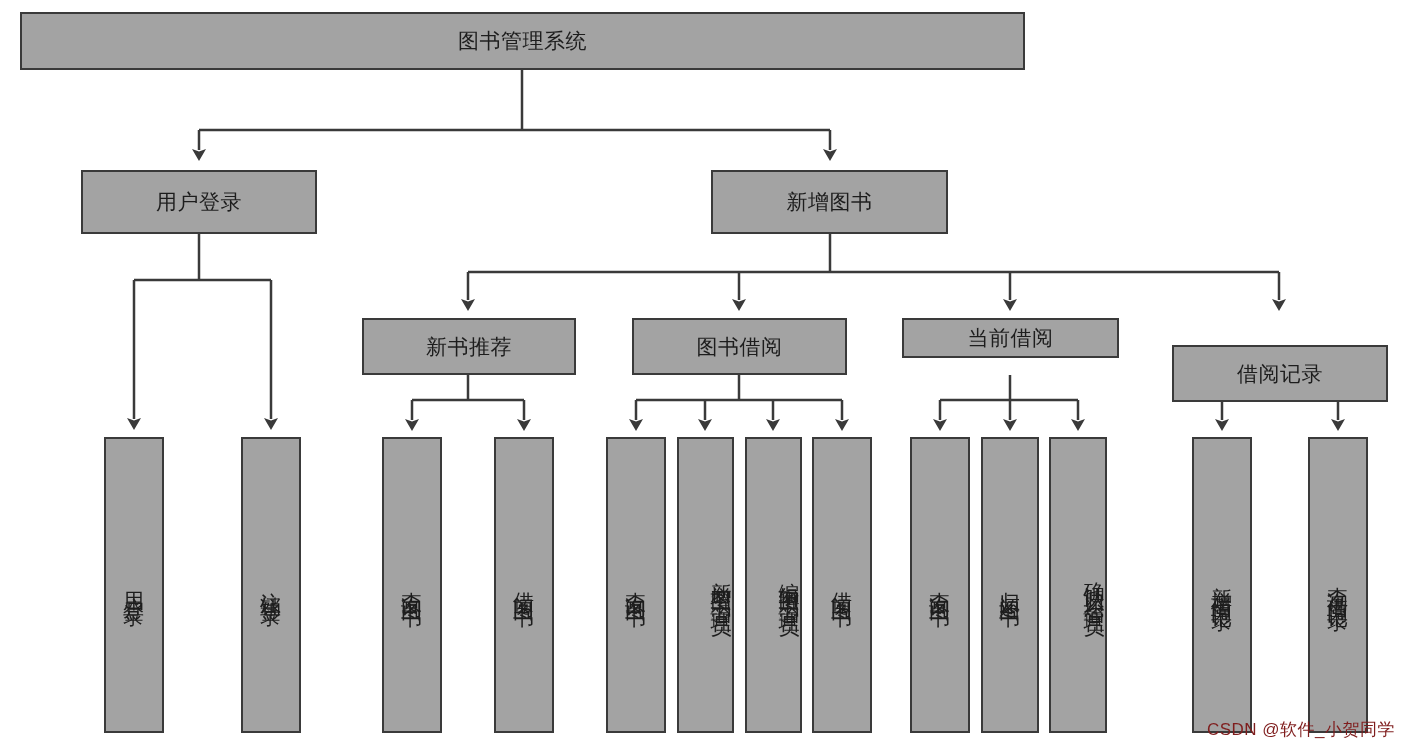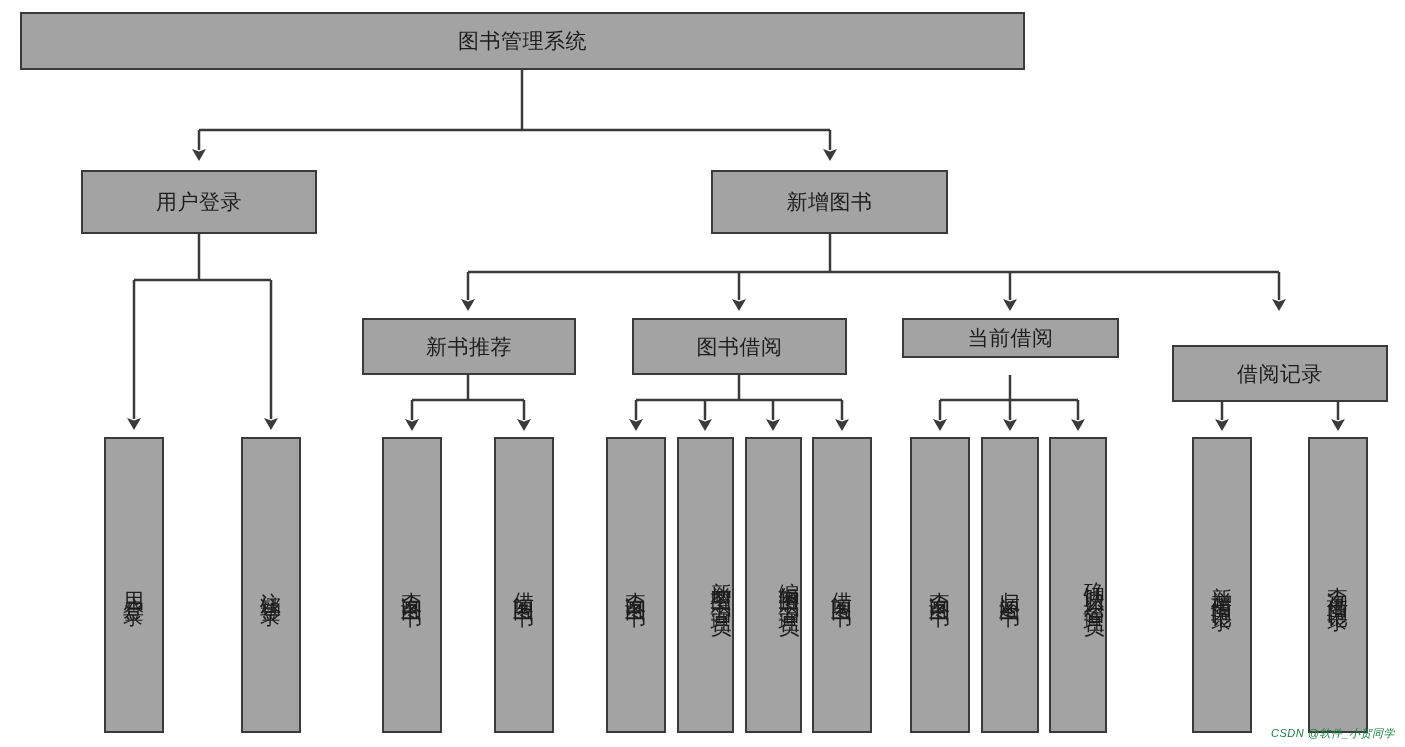--- a/index.html
+++ b/index.html
@@ -64,25 +64,24 @@
   }
   .vlabel {
     writing-mode: vertical-rl;
     text-orientation: upright;
     letter-spacing: 5px;
   }
   #watermark {
     position: absolute;
     right: 10px;
     bottom: 6px;
-    font-size: 11px;
-    color: #15803d;
+    font-size: 17px;
+    color: #7f1d1d;
     white-space: nowrap;
     letter-spacing: 0.5px;
-    font-style: italic;
   }
 </style>
 </head>
 <body>
 
 <div id="canvas">
 
   <svg id="edges" viewBox="0 0 1405 747">
     <defs>
       <marker id="arrow" markerWidth="12" markerHeight="14" refX="1" refY="7" orient="auto" markerUnits="userSpaceOnUse">

